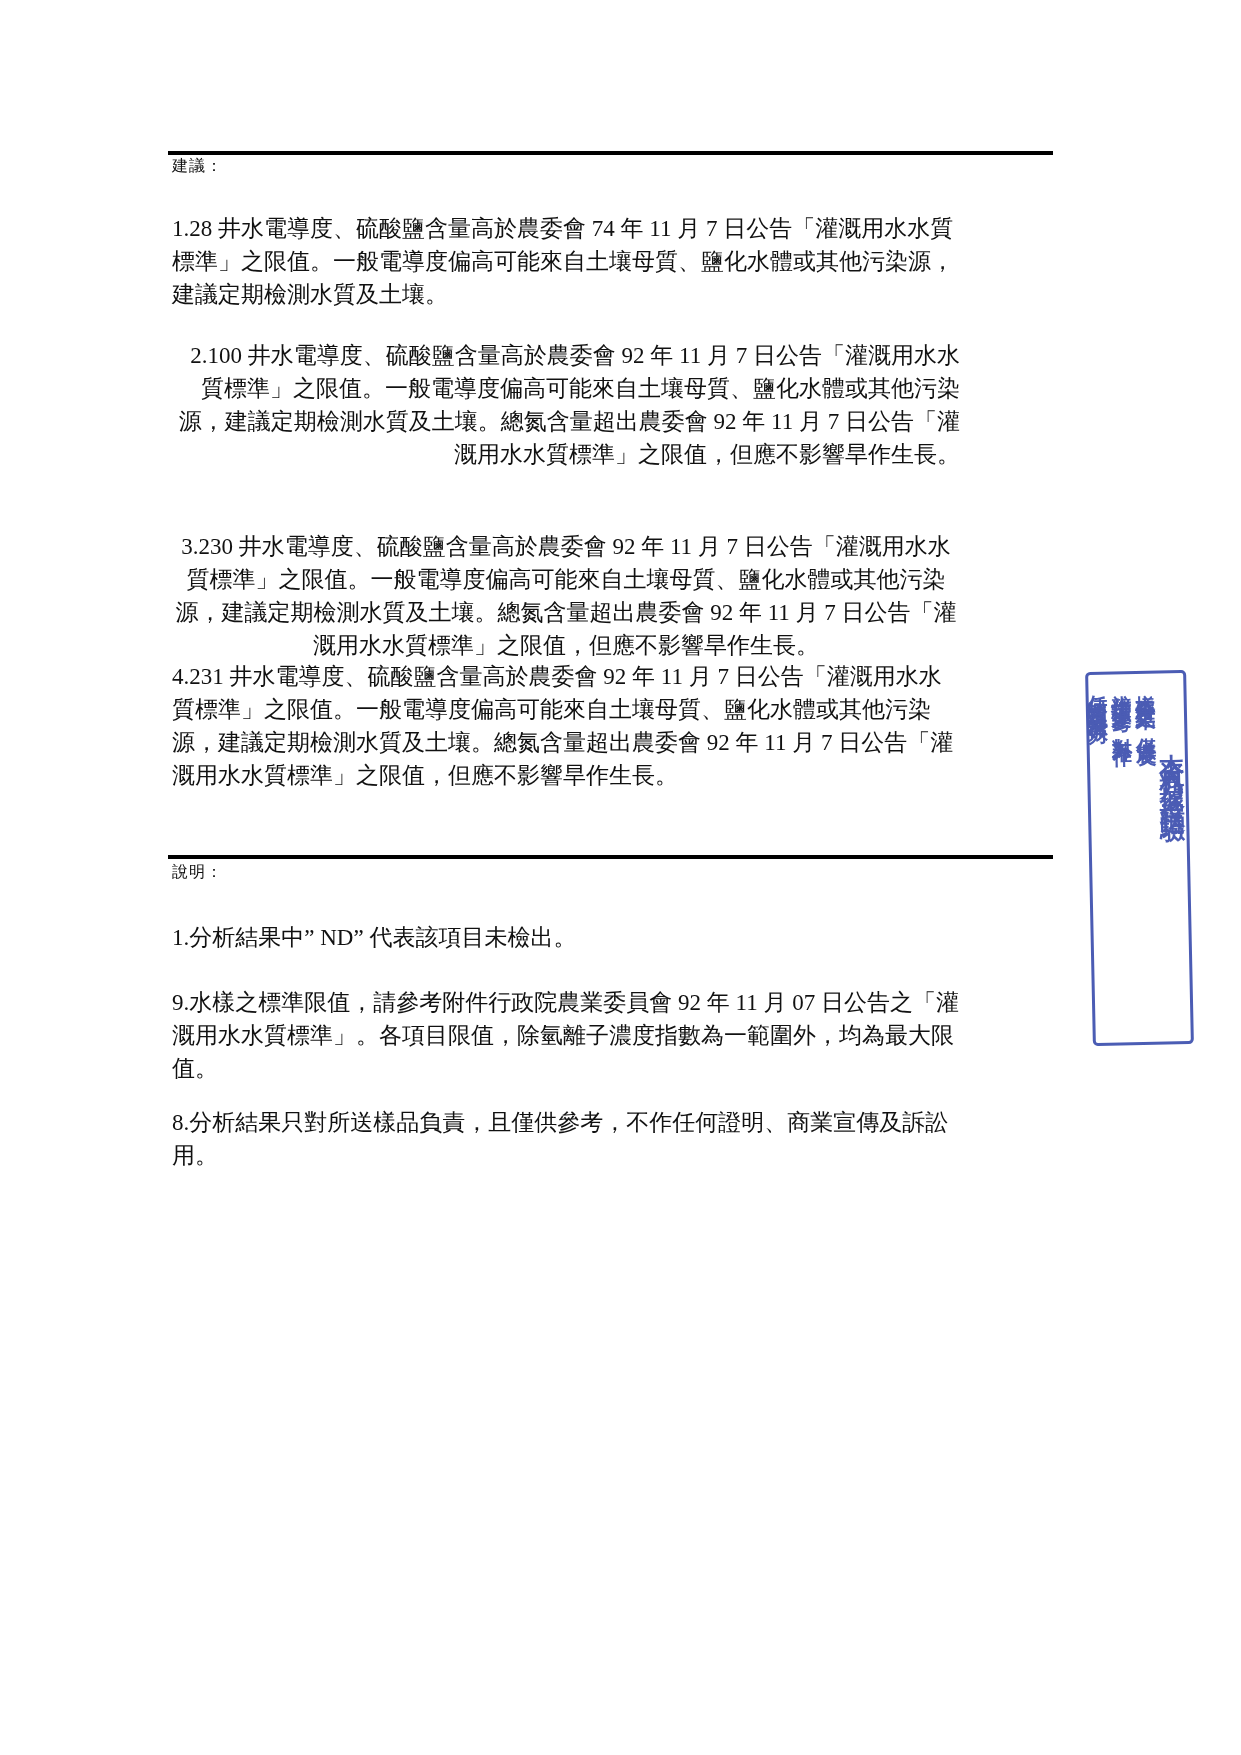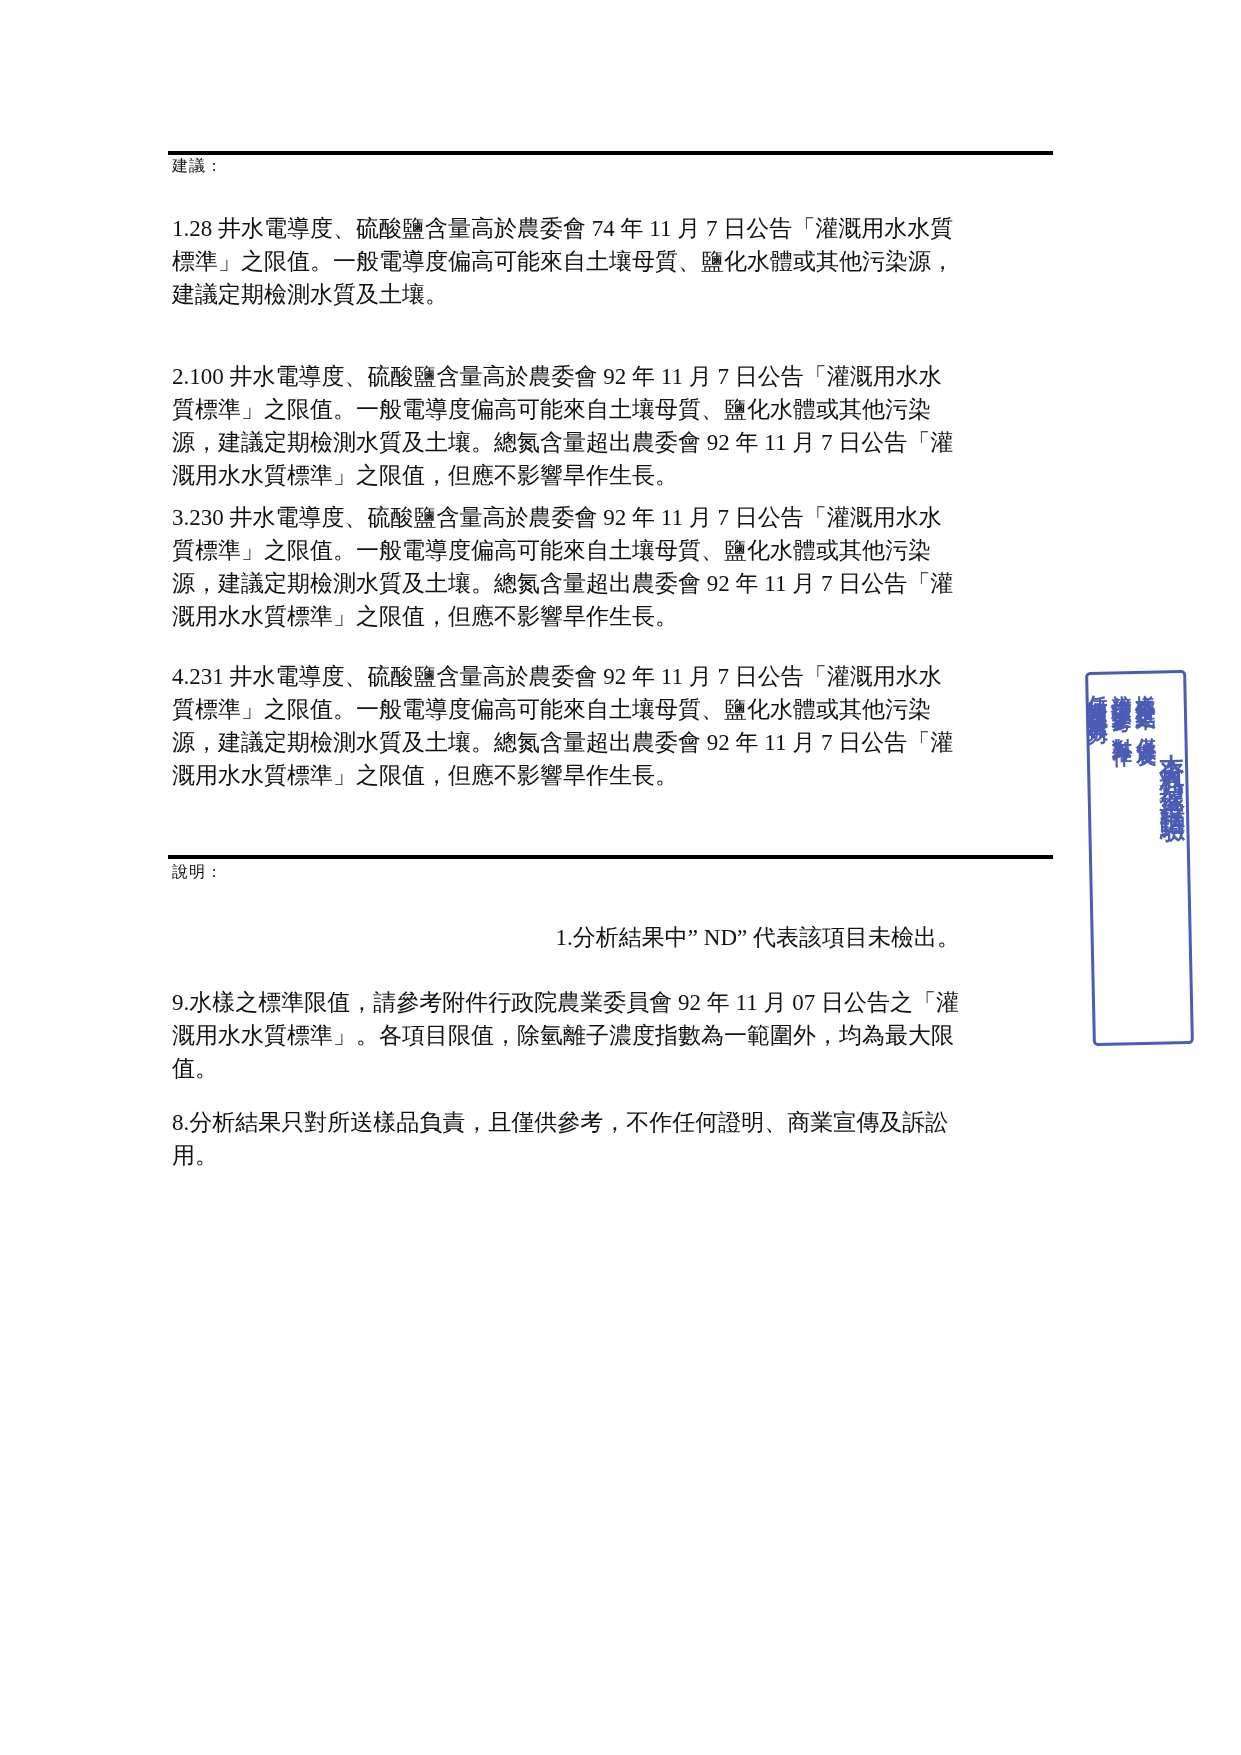--- a/index.html
+++ b/index.html
@@ -71,31 +71,31 @@
 </style>
 </head>
 <body>
 
 <div class="rule" style="top:151px;"></div>
 
 <div class="sec-title" style="top:156px;">建議：</div>
 
 <div class="para" style="top:212px;">1.28 井水電導度、硫酸鹽含量高於農委會 74 年 11 月 7 日公告「灌溉用水水質標準」之限值。一般電導度偏高可能來自土壤母質、鹽化水體或其他污染源，建議定期檢測水質及土壤。</div>
 
-<div class="para" style="top:360px;">2.100 井水電導度、硫酸鹽含量高於農委會 92 年 11 月 7 日公告「灌溉用水水質標準」之限值。一般電導度偏高可能來自土壤母質、鹽化水體或其他污染源，建議定期檢測水質及土壤。總氮含量超出農委會 92 年 11 月 7 日公告「灌溉用水水質標準」之限值，但應不影響旱作生長。</div>
+<div class="para" style="top:339px;text-align:right;">2.100 井水電導度、硫酸鹽含量高於農委會 92 年 11 月 7 日公告「灌溉用水水質標準」之限值。一般電導度偏高可能來自土壤母質、鹽化水體或其他污染源，建議定期檢測水質及土壤。總氮含量超出農委會 92 年 11 月 7 日公告「灌溉用水水質標準」之限值，但應不影響旱作生長。</div>
 
-<div class="para" style="top:501px;">3.230 井水電導度、硫酸鹽含量高於農委會 92 年 11 月 7 日公告「灌溉用水水質標準」之限值。一般電導度偏高可能來自土壤母質、鹽化水體或其他污染源，建議定期檢測水質及土壤。總氮含量超出農委會 92 年 11 月 7 日公告「灌溉用水水質標準」之限值，但應不影響旱作生長。</div>
+<div class="para" style="top:530px;text-align:center;">3.230 井水電導度、硫酸鹽含量高於農委會 92 年 11 月 7 日公告「灌溉用水水質標準」之限值。一般電導度偏高可能來自土壤母質、鹽化水體或其他污染源，建議定期檢測水質及土壤。總氮含量超出農委會 92 年 11 月 7 日公告「灌溉用水水質標準」之限值，但應不影響旱作生長。</div>
 
 <div class="para" style="top:660px;">4.231 井水電導度、硫酸鹽含量高於農委會 92 年 11 月 7 日公告「灌溉用水水質標準」之限值。一般電導度偏高可能來自土壤母質、鹽化水體或其他污染源，建議定期檢測水質及土壤。總氮含量超出農委會 92 年 11 月 7 日公告「灌溉用水水質標準」之限值，但應不影響旱作生長。</div>
 
 <div class="rule" style="top:855px;"></div>
 
 <div class="sec-title" style="top:862px;">說明：</div>
 
-<div class="para" style="top:921px;text-align:right;">1.分析結果中” ND” 代表該項目未檢出。</div>
+<div class="para" style="top:921px;">1.分析結果中” ND” 代表該項目未檢出。</div>
 
 <div class="para" style="top:986px;">9.水樣之標準限值，請參考附件行政院農業委員會 92 年 11 月 07 日公告之「灌溉用水水質標準」。各項目限值，除氫離子濃度指數為一範圍外，均為最大限值。</div>
 
 <div class="para" style="top:1106px;">8.分析結果只對所送樣品負責，且僅供參考，不作任何證明、商業宣傳及訴訟用。</div>
 
 <div class="stamp">
   <div class="stamp-col first">本資料乃據台端送驗</div>
   <div class="stamp-col">樣本分析之結果，僅供農友</div>
   <div class="stamp-col">辨作指標之參考，對外不作</div>
   <div class="stamp-col">任何證明及不具法律效力。</div>

